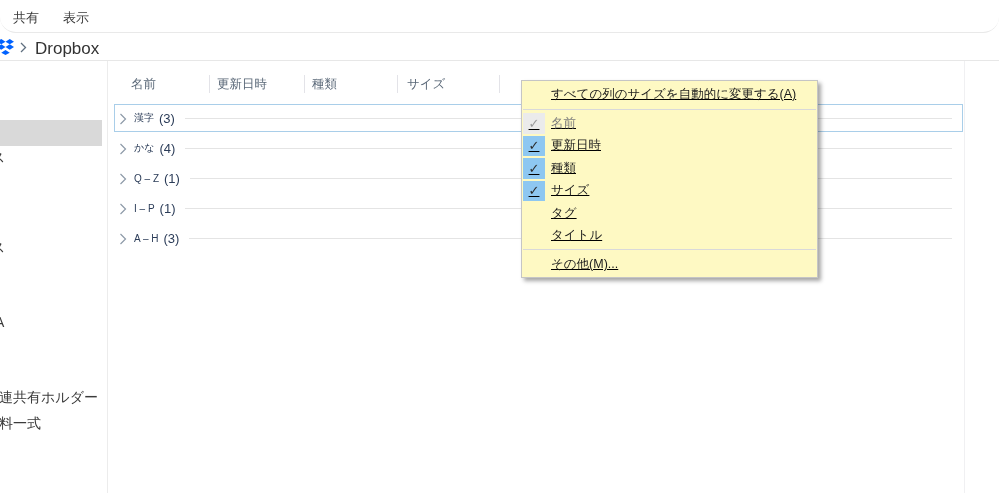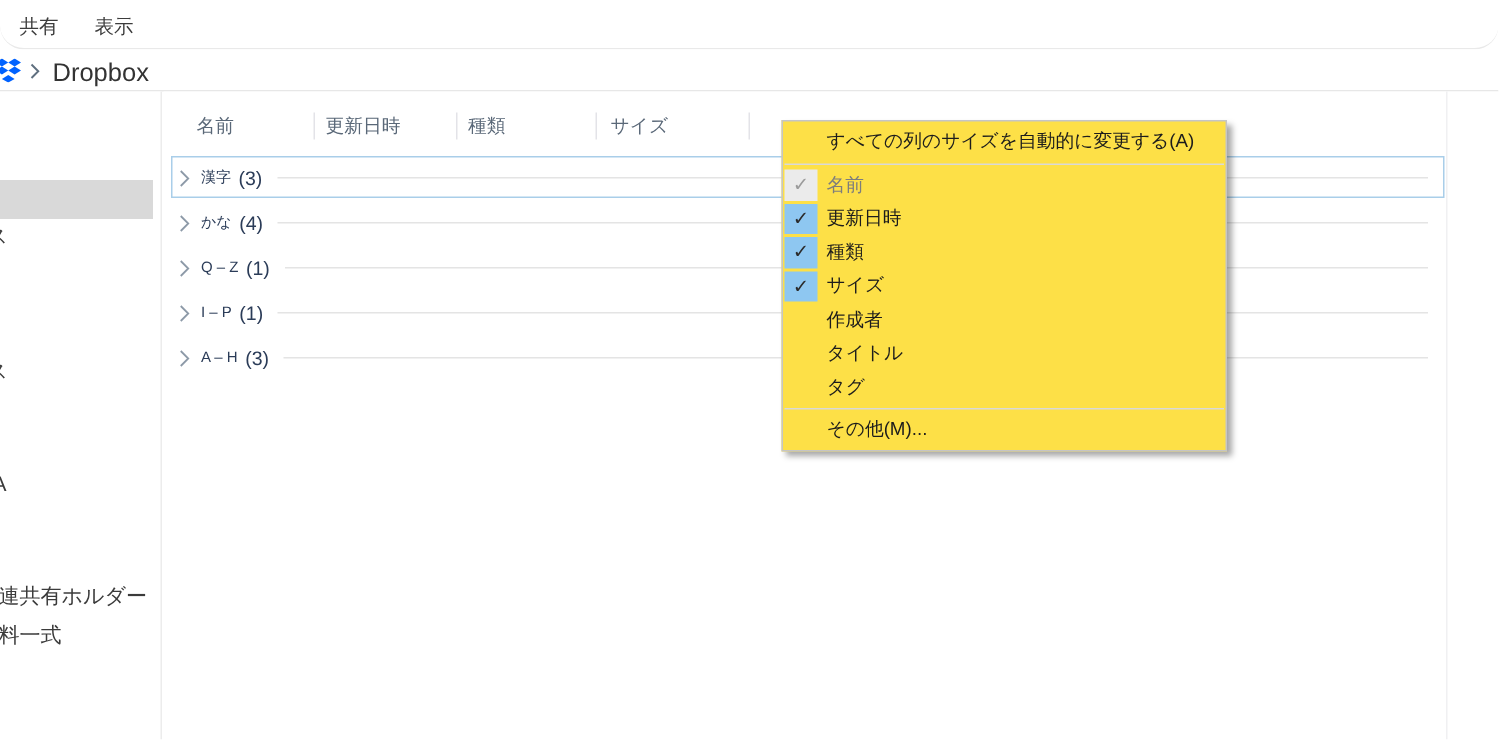--- a/index.html
+++ b/index.html
@@ -44,22 +44,22 @@
   .grow { position:relative; height:30px; display:flex; align-items:center; padding-left:10px; }
   .g-chev { flex:0 0 auto; margin-top:1px; }
   .g-label { margin-left:7px; font-size:10px; color:#2b3c58; white-space:nowrap; }
   .g-count { margin-left:5px; font-size:13px; color:#2b3c58; }
   .g-line { flex:1 1 auto; height:1px; background:#e4e4e4; margin-left:10px; margin-right:47px; }
   .g-selbox { position:absolute; left:5px; right:36px; top:1px; bottom:1px;
     border:1px solid #a9cee9; pointer-events:none; }
 
   
   .cmenu { position:absolute; left:521px; top:80px; width:297px; z-index:10;
-    background:#fde047; border:1px solid #c5c5c5;
-    box-shadow:3px 3px 4px rgba(0,0,0,0.35); padding:1px 0; }
+    background:#fef9c3; border:1px solid #c5c5c5;
+    box-shadow:3px 3px 4px rgba(0,0,0,0.35); padding:1px 0;text-decoration:underline; }
   .mi { display:flex; align-items:center; font-size:12.5px; color:#1c1c1c; cursor:default; }
   .mi-cmd  { height:25px; padding-left:29px; }
   .mi-chk  { height:22.5px; }
   .mi-more { height:24px; padding-left:29px; }
   .mi-sep { height:1px; background:#d9d9d9; margin:2px 1px; }
   .chk { width:22px; align-self:stretch; margin:1px 0 1px 1px; display:flex;
     align-items:center; justify-content:center; font-size:13px; color:transparent; }
   .chk.on  { background:#8ec7f1; color:#2b2b2b; }
   .chk.dis { background:#ebebeb; color:#9b9b9b; }
   .mi-label { margin-left:6px; }
@@ -171,29 +171,25 @@
     <div class="mi mi-chk">
       <span class="chk on">✓</span>
       <span class="mi-label">種類</span>
     </div>
     <div class="mi mi-chk">
       <span class="chk on">✓</span>
       <span class="mi-label">サイズ</span>
     </div>
     <div class="mi mi-chk">
       <span class="chk"></span>
-      <span class="mi-label">作成者</span>
+      <span class="mi-label">タグ</span>
     </div>
     <div class="mi mi-chk">
       <span class="chk"></span>
       <span class="mi-label">タイトル</span>
-    </div>
-    <div class="mi mi-chk">
-      <span class="chk"></span>
-      <span class="mi-label">タグ</span>
     </div>
     <div class="mi-sep"></div>
     <div class="mi mi-more">
       <span class="mi-label" style="margin-left:0;">その他(M)...</span>
     </div>
   </div>
 
 </div>
 
 </body></html>

